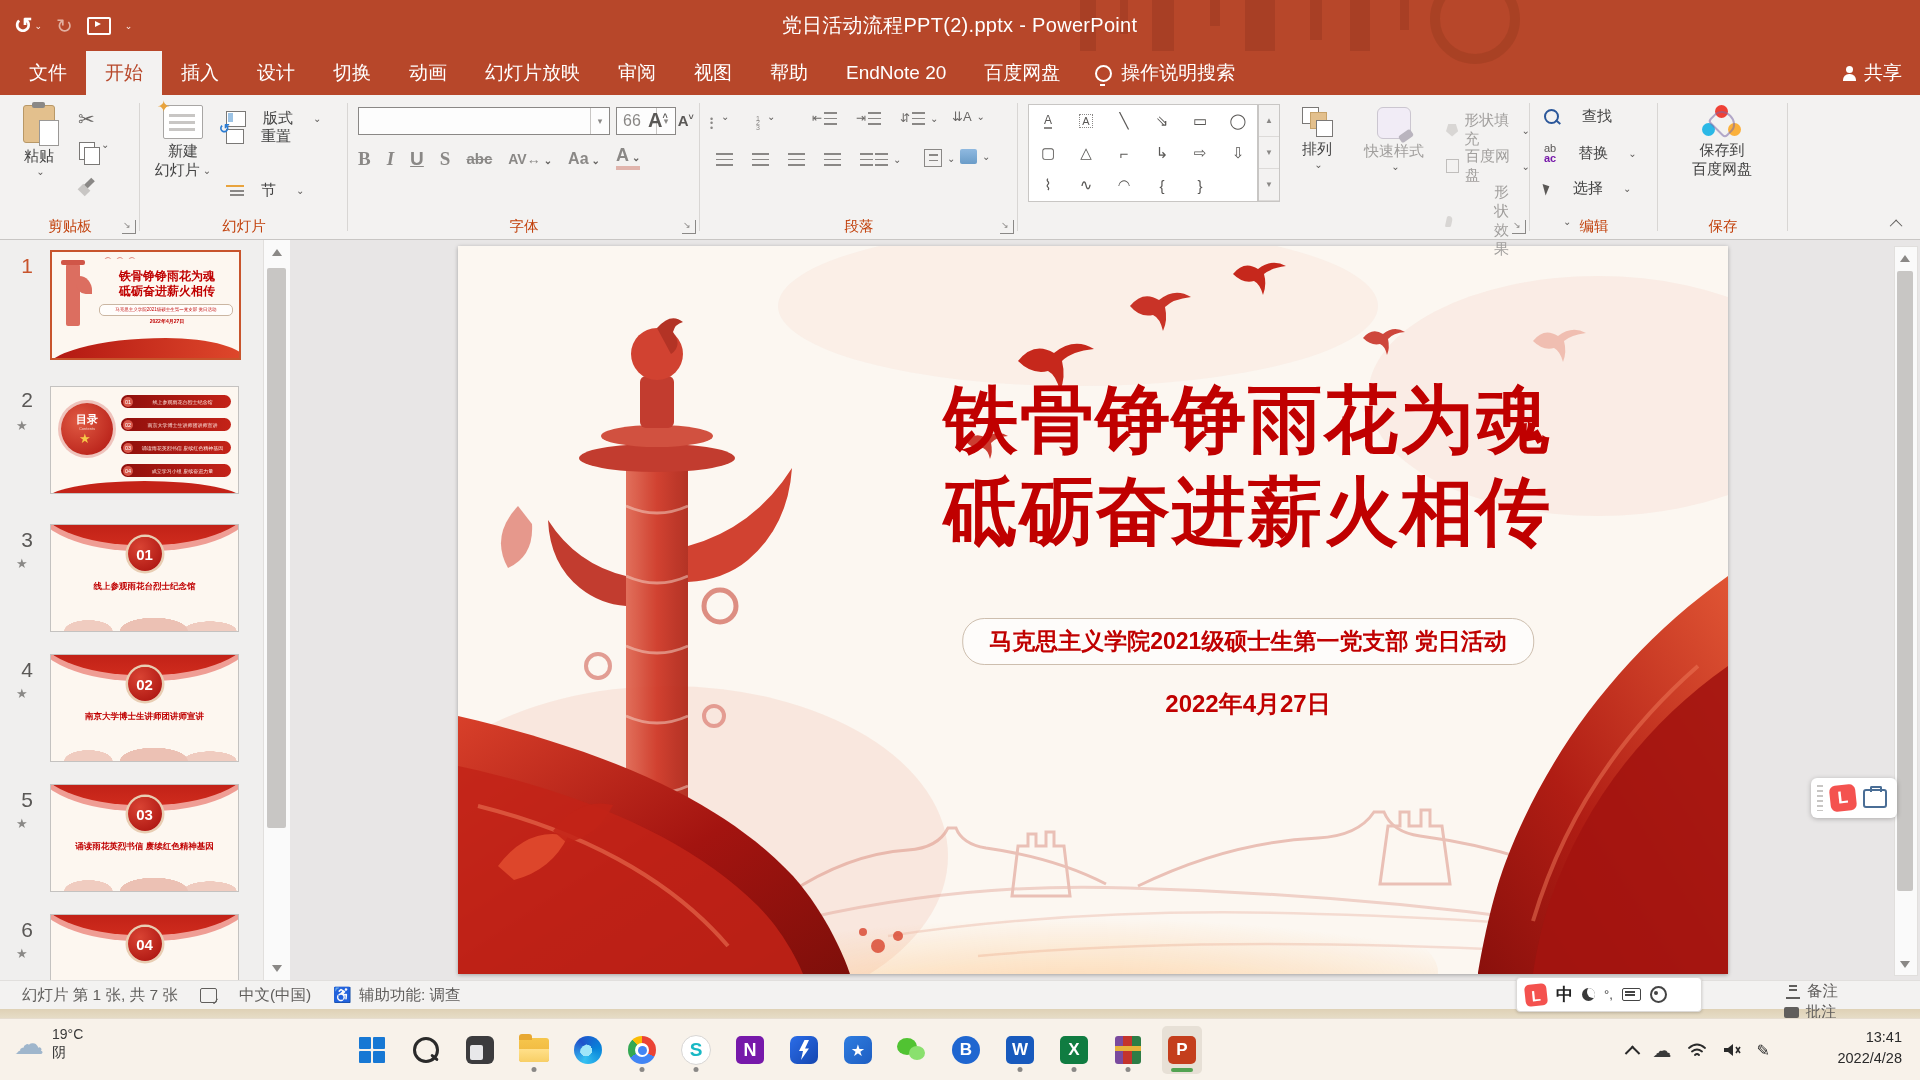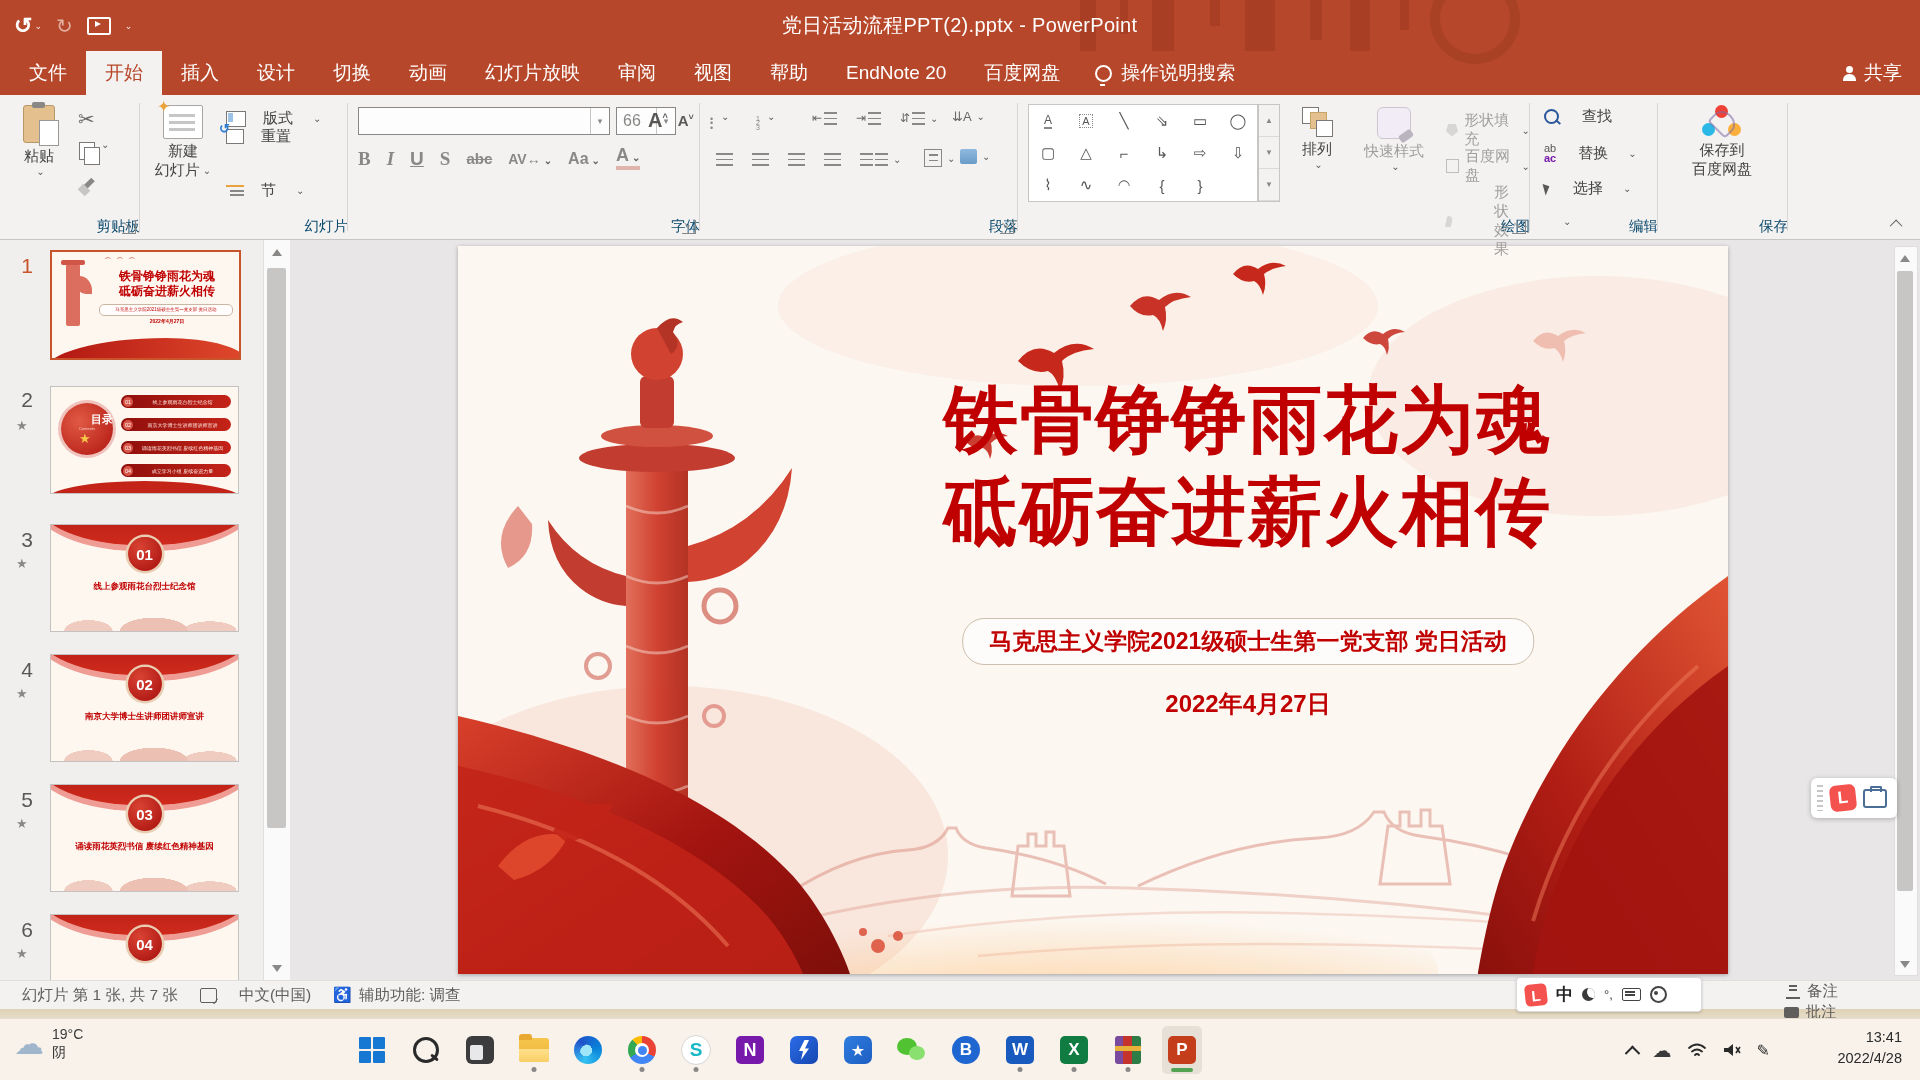--- a/index.html
+++ b/index.html
@@ -38,21 +38,21 @@
   .bulb{width:13px;height:13px;border:2px solid #fff;border-radius:50%;position:relative;}
   .bulb:after{content:"";position:absolute;left:3px;bottom:-6px;width:5px;height:4px;border-bottom:2px solid #fff;}
   .share{position:absolute;right:18px;top:0;height:44px;display:flex;align-items:center;gap:8px;font-size:19px;}
   .person{width:14px;height:14px;position:relative;}
   .person:before{content:"";position:absolute;left:4px;top:0;width:7px;height:7px;border-radius:50%;background:#fff;}
   .person:after{content:"";position:absolute;left:1px;top:8px;width:13px;height:7px;border-radius:6px 6px 0 0;background:#fff;}
   
   .ribbon{position:absolute;top:95px;left:0;right:0;height:144px;background:#f3f2f1;border-bottom:1px solid #c8c6c4;font-size:15px;color:#4a4a4a;z-index:28;}
   .group{position:absolute;top:0;height:144px;}
   .gsep{position:absolute;top:8px;bottom:8px;width:1px;background:#d8d6d4;}
-  .glabel{position:absolute;bottom:3px;left:0;right:0;text-align:right;font-size:14.5px;color:#0c4a6e;}
+  .glabel{position:absolute;bottom:3px;left:0;right:0;text-align:center;font-size:14.5px;color:#c2410c;}
   .launcher{position:absolute;right:4px;bottom:5px;width:13px;height:13px;border-right:1px solid #8a8886;border-bottom:1px solid #8a8886;color:#8a8886;font-size:9px;line-height:9px;text-align:left;}
   .launcher:before{content:"↘";position:absolute;left:1px;top:1px;}
   .caret{font-size:10px;color:#605e5c;margin-left:3px;}
   .bigbtn{position:absolute;text-align:center;color:#444;cursor:default;}
   .dis{color:#a19f9d !important;}
   
   .paste-icon{width:30px;height:36px;margin:0 auto 4px;background:#e3c08d;border:1px solid #b89867;border-radius:3px;position:relative;}
   .paste-icon:before{content:"";position:absolute;left:8px;top:-4px;width:13px;height:6px;background:#8a8886;border-radius:2px;}
   .paste-icon:after{content:"";position:absolute;right:-5px;bottom:-4px;width:18px;height:24px;background:#fff;border:1px solid #9a9896;}
   .cut-g{font-size:20px;color:#6a6866;}
@@ -136,21 +136,21 @@
   .t1-title{position:absolute;right:8px;top:17px;width:128px;text-align:center;font-size:12px;line-height:15px;font-weight:bold;color:#c00000;}
   .t1-pill{position:absolute;right:6px;top:52px;width:132px;height:10px;border:1px solid #cbb6a2;border-radius:5px;font-size:4.5px;color:#c00000;text-align:center;line-height:9px;overflow:hidden;background:#fffdfb;}
   .t1-date{position:absolute;right:6px;top:66px;width:132px;text-align:center;font-size:5px;color:#c00000;font-weight:bold;}
   .t1-pillar{position:absolute;left:14px;top:12px;width:14px;height:62px;background:#d75747;opacity:.85;border-radius:2px;}
   .t1-pillar:before{content:"";position:absolute;left:-5px;top:-4px;width:24px;height:5px;background:#c93a2b;border-radius:2px;}
   .t1-pillar:after{content:"";position:absolute;left:10px;top:12px;width:16px;height:18px;background:#d75747;border-radius:0 80% 0 60%;}
   .mini-swoosh{position:absolute;left:-8px;right:-8px;bottom:-14px;height:34px;background:linear-gradient(95deg,#b01510,#e0492c);border-radius:60% 40% 0 0/100% 70% 0 0;}
   .mini-birds{position:absolute;left:52px;top:4px;color:#c93a2b;font-size:8px;letter-spacing:4px;}
   
   .t2-circle{position:absolute;left:10px;top:16px;width:52px;height:52px;border-radius:50%;background:radial-gradient(circle at 35% 35%,#e05a43,#b01510);box-shadow:0 0 0 3px rgba(200,40,30,.25);}
-  .t2-circle .tx{position:absolute;left:0;right:0;top:9px;text-align:right;color:#fff;font-weight:bold;font-size:11px;}
+  .t2-circle .tx{position:absolute;left:0;right:0;top:9px;text-align:center;color:#fff;font-weight:bold;font-size:11px;}
   .t2-circle .sub{position:absolute;left:0;right:0;top:23px;text-align:center;color:#f4c9c2;font-size:4px;}
   .t2-circle:after{content:"★";position:absolute;left:18px;top:28px;color:#f7c948;font-size:13px;}
   .t2-item{position:absolute;left:70px;width:110px;height:13px;background:linear-gradient(90deg,#8f0f0c,#c42318);border-radius:7px;color:#fff;}
   .t2-item .no{position:absolute;left:2px;top:1.5px;width:10px;height:10px;border-radius:50%;background:#d8584a;font-size:5.5px;text-align:center;line-height:10px;color:#fff;}
   .t2-item .tx{position:absolute;left:16px;right:3px;top:0;bottom:0;font-size:5px;display:flex;align-items:center;justify-content:center;color:#ffe9e2;overflow:hidden;white-space:nowrap;}
   .t2-swoosh{position:absolute;left:-6px;right:-6px;bottom:-10px;height:22px;background:#c42318;border-radius:50% 50% 0 0/90% 90% 0 0;}
   
   .arc-bg{position:absolute;left:-14px;right:-14px;top:-36px;height:62px;background:#ef9d94;border-radius:0 0 48% 48%/0 0 70% 70%;}
   .arc-fg{position:absolute;left:-14px;right:-14px;top:-42px;height:62px;background:linear-gradient(#a60f0c,#cf2b1d);border-radius:0 0 48% 48%/0 0 70% 70%;}
   .num-badge{position:absolute;left:50%;top:12px;transform:translateX(-50%);width:34px;height:34px;border-radius:50%;background:radial-gradient(circle at 35% 30%,#d94333,#a60f0c);color:#fff;font-weight:bold;font-size:15px;display:flex;align-items:center;justify-content:center;box-shadow:0 0 0 2.5px #e8cdb2;}
@@ -492,21 +492,20 @@
       <div class="mini3 dis" style="left:428px;top:52px;">
         <span class="soutl-i"></span>
           <span>百度网盘</span>
           <span class="caret">⌄</span>
       </div>
       <div class="mini3 dis" style="left:428px;top:88px;gap:42px;">
         <span class="seff-i"></span>
           <span>形状效果</span>
           <span class="caret">⌄</span>
       </div>
-      <div class="glabel">绘图</div>
       <div class="launcher"></div>
       <div class="gsep" style="right:0;"></div>
     </div>
 
     <div class="group" style="left:1530px;width:128px;">
       <div class="srow" style="left:14px;top:12px;">
         <span class="find-i"></span>
           <span>查找</span>
       </div>
       <div class="srow" style="left:14px;top:48px;">

